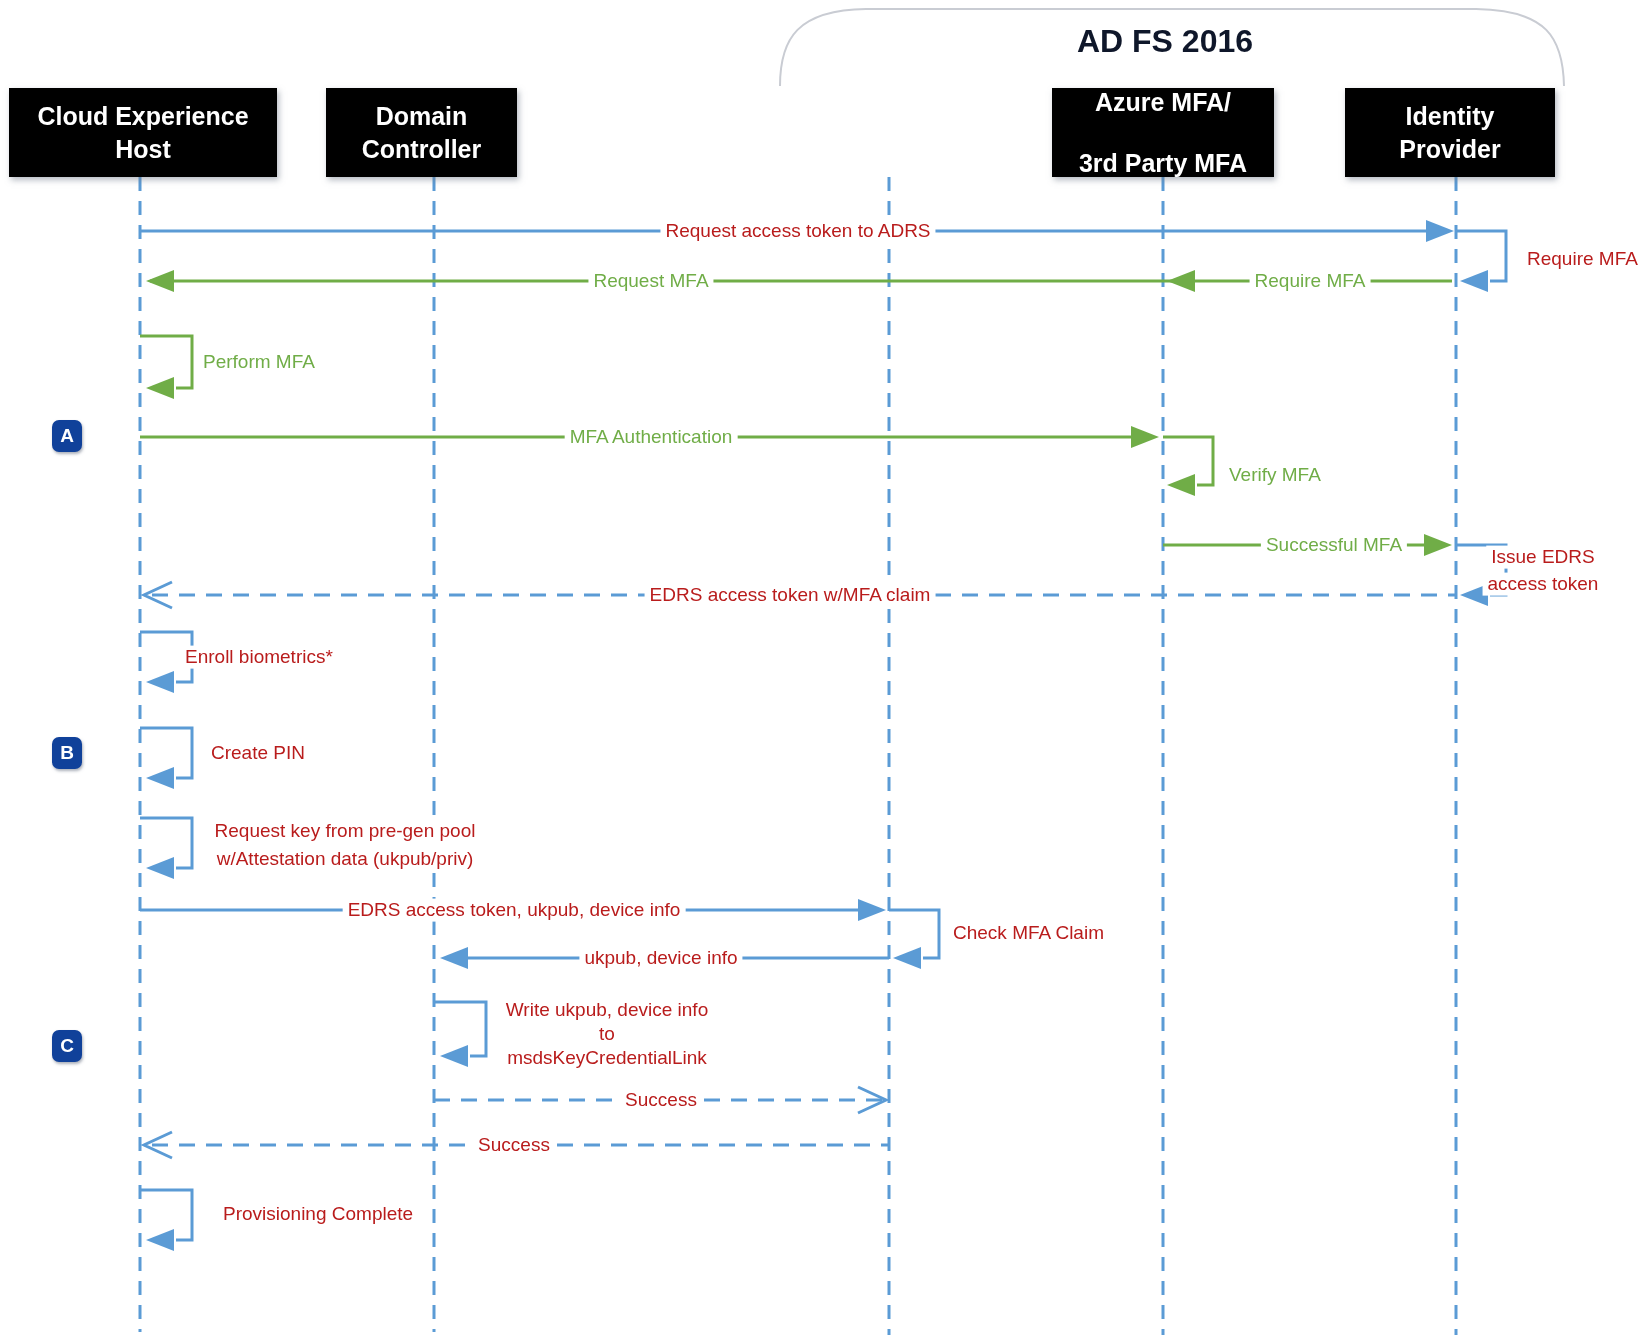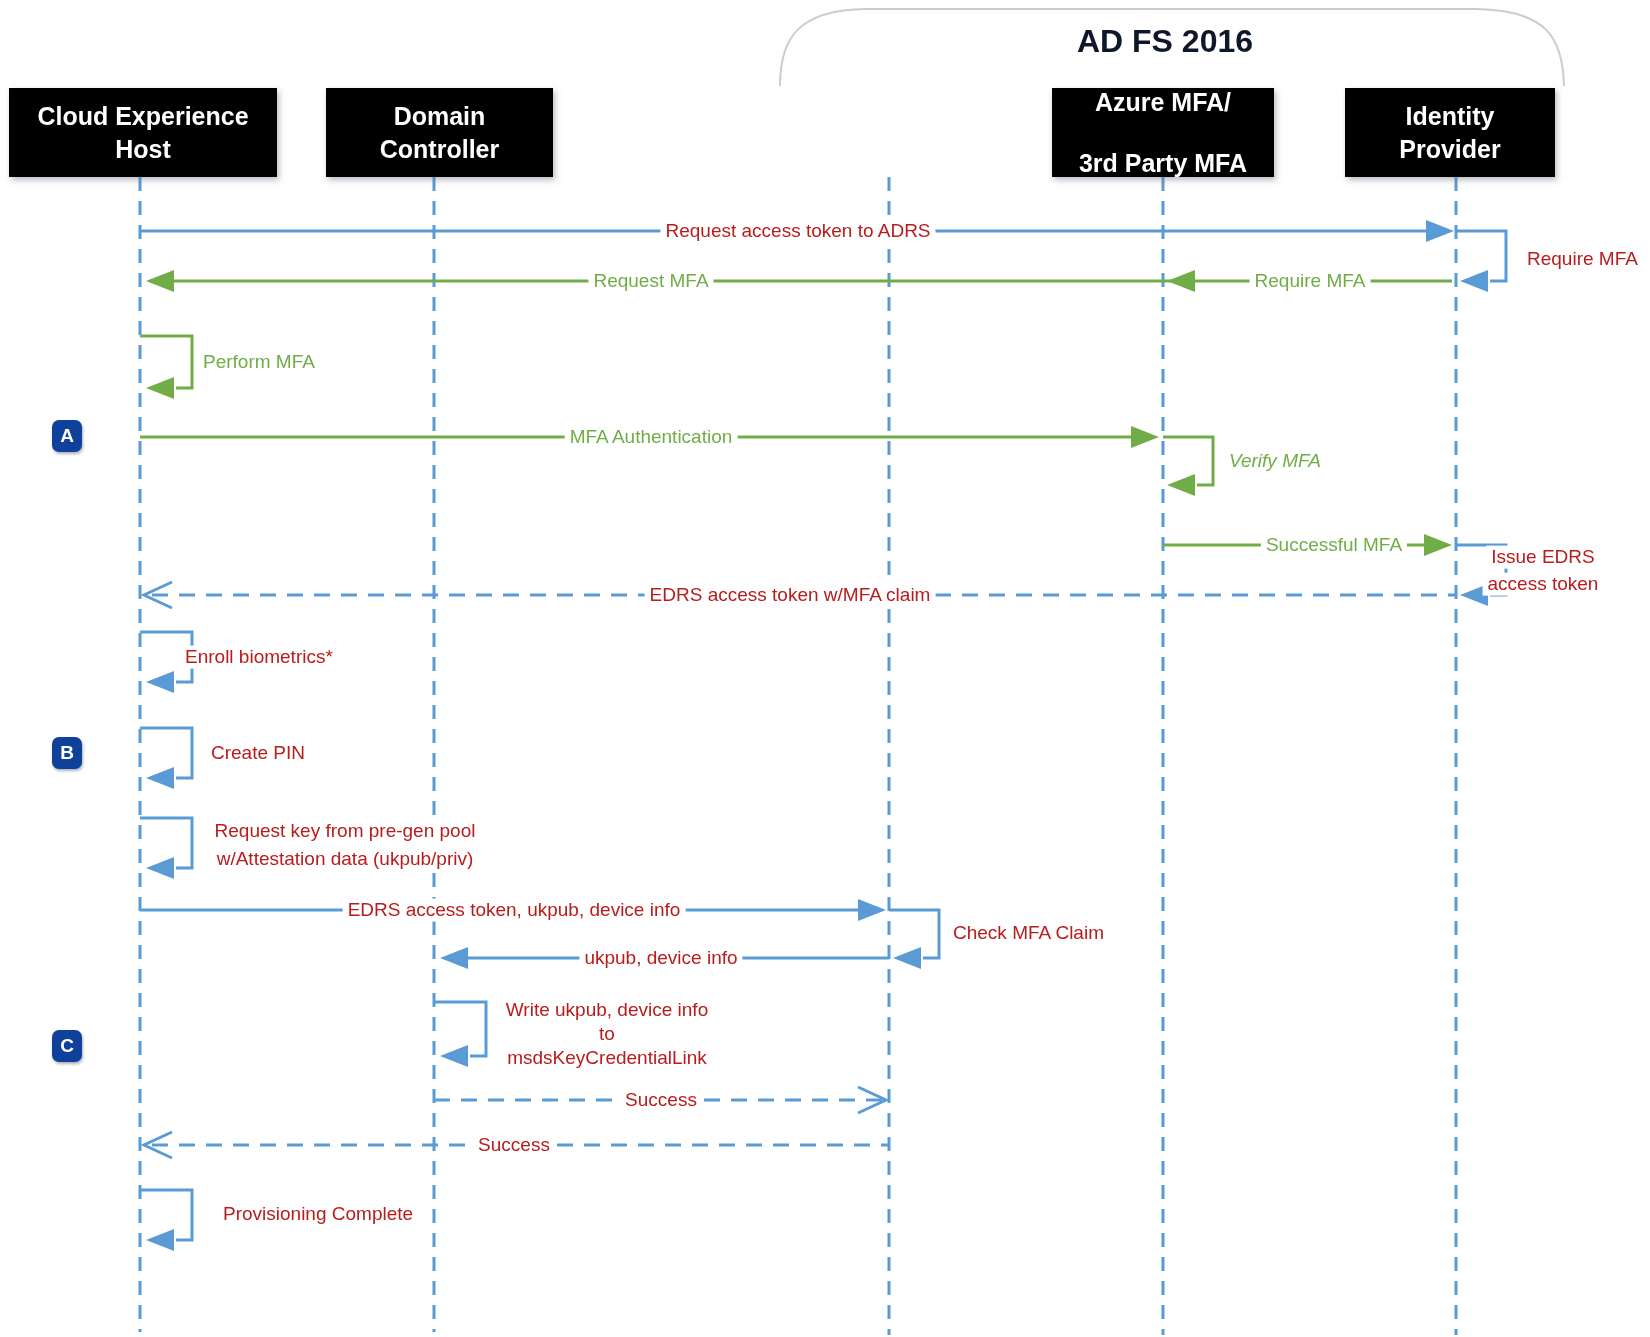--- a/index.html
+++ b/index.html
@@ -145,21 +145,21 @@
       <polygon points="146,1240 174,1229 174,1251" fill="#5B9BD5"></polygon>
     </g>
   </svg>
 
   <div class="group-title" style="left:1165px;top:41px;">AD FS 2016</div>
 
   <div class="actor" style="left:9px;width:268px;">
     <div>Cloud Experience</div>
     <div>Host</div>
   </div>
-  <div class="actor" style="left:326px;width:227px;">
+  <div class="actor" style="left:326px;width:191px;">
     <div>Domain</div>
     <div>Controller</div>
   </div>
   <div class="actor" style="left:1052px;width:222px;gap:28px;">
     <div>Azure MFA/</div>
     <div>3rd Party MFA</div>
   </div>
   <div class="actor" style="left:1345px;width:210px;">
     <div>Identity</div>
     <div>Provider</div>
@@ -168,21 +168,21 @@
   <div class="badge" style="left:52px;top:420px;">A</div>
   <div class="badge" style="left:52px;top:737px;">B</div>
   <div class="badge" style="left:52px;top:1030px;">C</div>
 
   <div class="msg center blue" style="left:798px;top:231px;">Request access token to ADRS</div>
   <div class="msg left blue" style="left:1522px;top:259px;">Require MFA</div>
   <div class="msg center green" style="left:1310px;top:281px;">Require MFA</div>
   <div class="msg center green" style="left:651px;top:281px;">Request MFA</div>
   <div class="msg left green" style="left:198px;top:362px;">Perform MFA</div>
   <div class="msg center green" style="left:651px;top:437px;">MFA Authentication</div>
-  <div class="msg left green" style="left:1224px;top:461px;font-style:italic;">Verify MFA</div>
+  <div class="msg left green" style="left:1224px;top:475px;">Verify MFA</div>
   <div class="msg center green" style="left:1294px;top:545px;margin-left:40px;">Successful MFA</div>
   <div class="msg center blue" style="left:1543px;top:557px;">Issue EDRS</div>
   <div class="msg center blue" style="left:1543px;top:584px;">access token</div>
   <div class="msg center blue" style="left:790px;top:595px;">EDRS access token w/MFA claim</div>
   <div class="msg left blue" style="left:180px;top:657px;">Enroll biometrics*</div>
   <div class="msg left blue" style="left:206px;top:753px;">Create PIN</div>
   <div class="msg center blue" style="left:345px;top:831px;">Request key from pre-gen pool</div>
   <div class="msg center blue" style="left:345px;top:859px;">w/Attestation data (ukpub/priv)</div>
   <div class="msg center blue" style="left:514px;top:910px;">EDRS access token, ukpub, device info</div>
   <div class="msg left blue" style="left:948px;top:933px;">Check MFA Claim</div>

